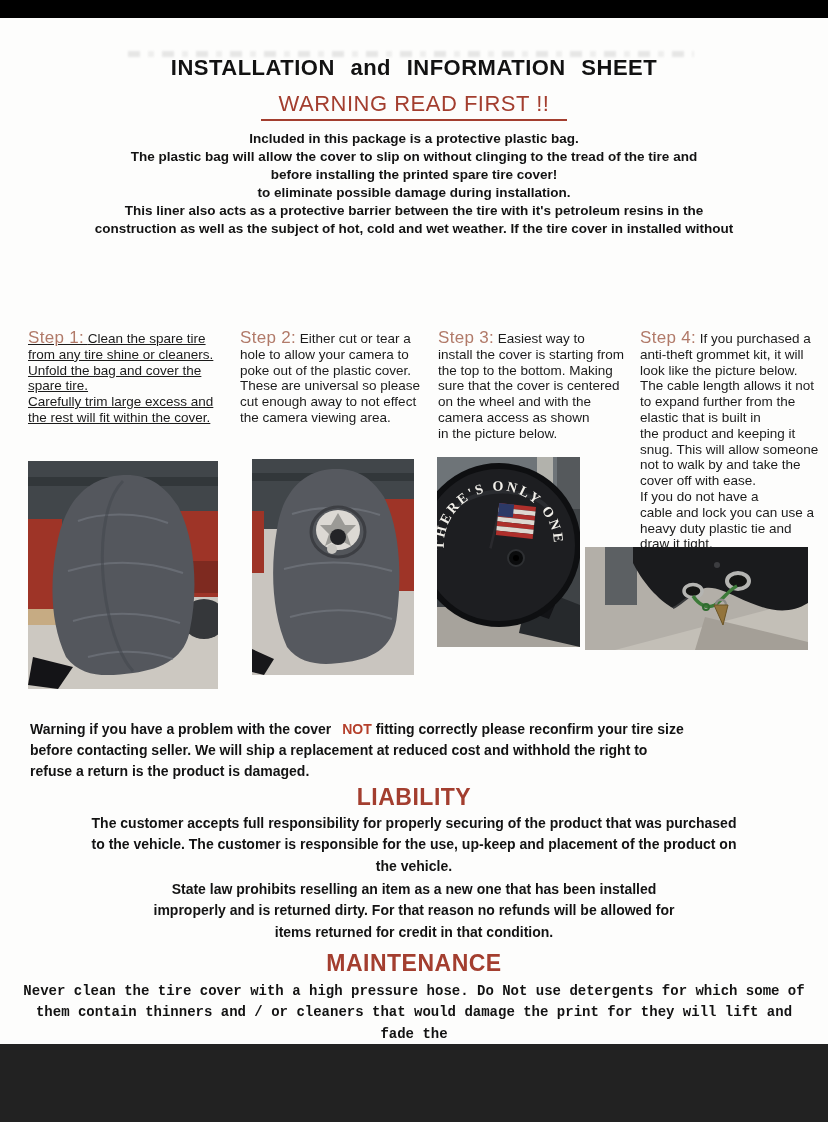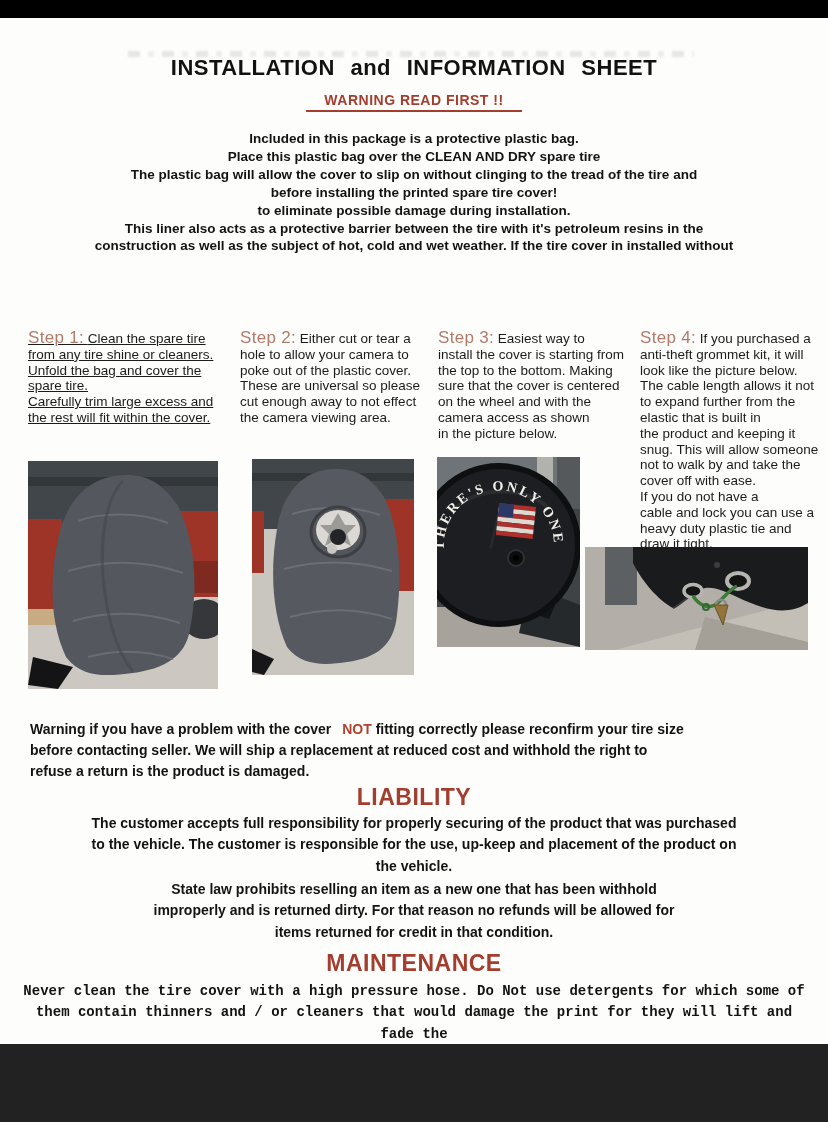--- a/index.html
+++ b/index.html
@@ -20,21 +20,21 @@
   }
 
   .title {
     position:absolute; top:55px; left:0; width:100%;
     text-align:center; font-size:22px; font-weight:bold; letter-spacing:.5px;
     word-spacing:9px; color:#121212;
   }
   .warn-head-wrap { position:absolute; top:91px; left:0; width:100%; text-align:center; }
   .warn-head {
     display:inline-block; padding:0 18px 2px 18px;
-    font-size:14px; font-weight:bold; letter-spacing:.5px;
+    font-size:22px; font-weight:normal; letter-spacing:.5px;
     color:var(--heading-red, #a33e2f);
     border-bottom:2px solid var(--heading-red, #a33e2f);
   }
 
   .intro {
     position:absolute; top:130px; left:10px; width:808px;
     font-size:13.5px; font-weight:bold; line-height:17.9px; text-align:center;
     color:#131313;
   }
 
@@ -85,21 +85,20 @@
   <div class="ghost"></div>
 
   <div class="title">INSTALLATION and INFORMATION SHEET</div>
 
   <div class="warn-head-wrap">
     <span class="warn-head">WARNING READ FIRST !!</span>
   </div>
 
   <div class="intro">
     <div>Included in this package is a protective plastic bag.</div>
-    <div>Place this plastic bag over the CLEAN AND DRY spare tire</div>
     <div>The plastic bag will allow the cover to slip on without clinging to the tread of the tire and</div>
     <div>before installing the printed spare tire cover!</div>
     <div>to eliminate possible damage during installation.</div>
     <div>This liner also acts as a protective barrier between the tire with it's petroleum resins in the</div>
     <div>construction as well as the subject of hot, cold and wet weather.  If the tire cover in installed without</div>
   </div>
 
   <div class="step step1">
     <span class="step-label">Step 1:</span>
     <span class="step-body">Clean the spare tire
@@ -239,21 +238,21 @@
     <span>Warning if you have a problem with the cover </span><span class="emph">NOT</span><span class="pre-line"> fitting correctly please reconfirm your tire size
 before contacting seller. We will ship a replacement at reduced cost and withhold the right to
 refuse a return is the product is damaged.</span>
   </div>
 
   <h2 class="red-heading h-liability">LIABILITY</h2>
   <div class="center-para p-liability">The customer accepts full responsibility for properly securing of the product that was purchased
 to the vehicle.  The customer is responsible for the use, up-keep and placement of the product on
 the vehicle.</div>
 
-  <div class="center-para p-resale">State law prohibits reselling an item as a new one that has been withhold
+  <div class="center-para p-resale">State law prohibits reselling an item as a new one that has been installed
 improperly and is returned dirty. For that reason no refunds will be allowed for
 items returned for credit in that condition.</div>
 
   <h2 class="red-heading h-maintenance">MAINTENANCE</h2>
   <div class="center-para p-maintenance">Never clean the tire cover with a high pressure hose.  Do Not  use detergents for which some of
 them contain thinners and / or cleaners that would damage the print for they will lift and fade the
 print color, we recommend the Black Magic tire shine.</div>
 
   <div class="bar bottom"></div>
 </div>

